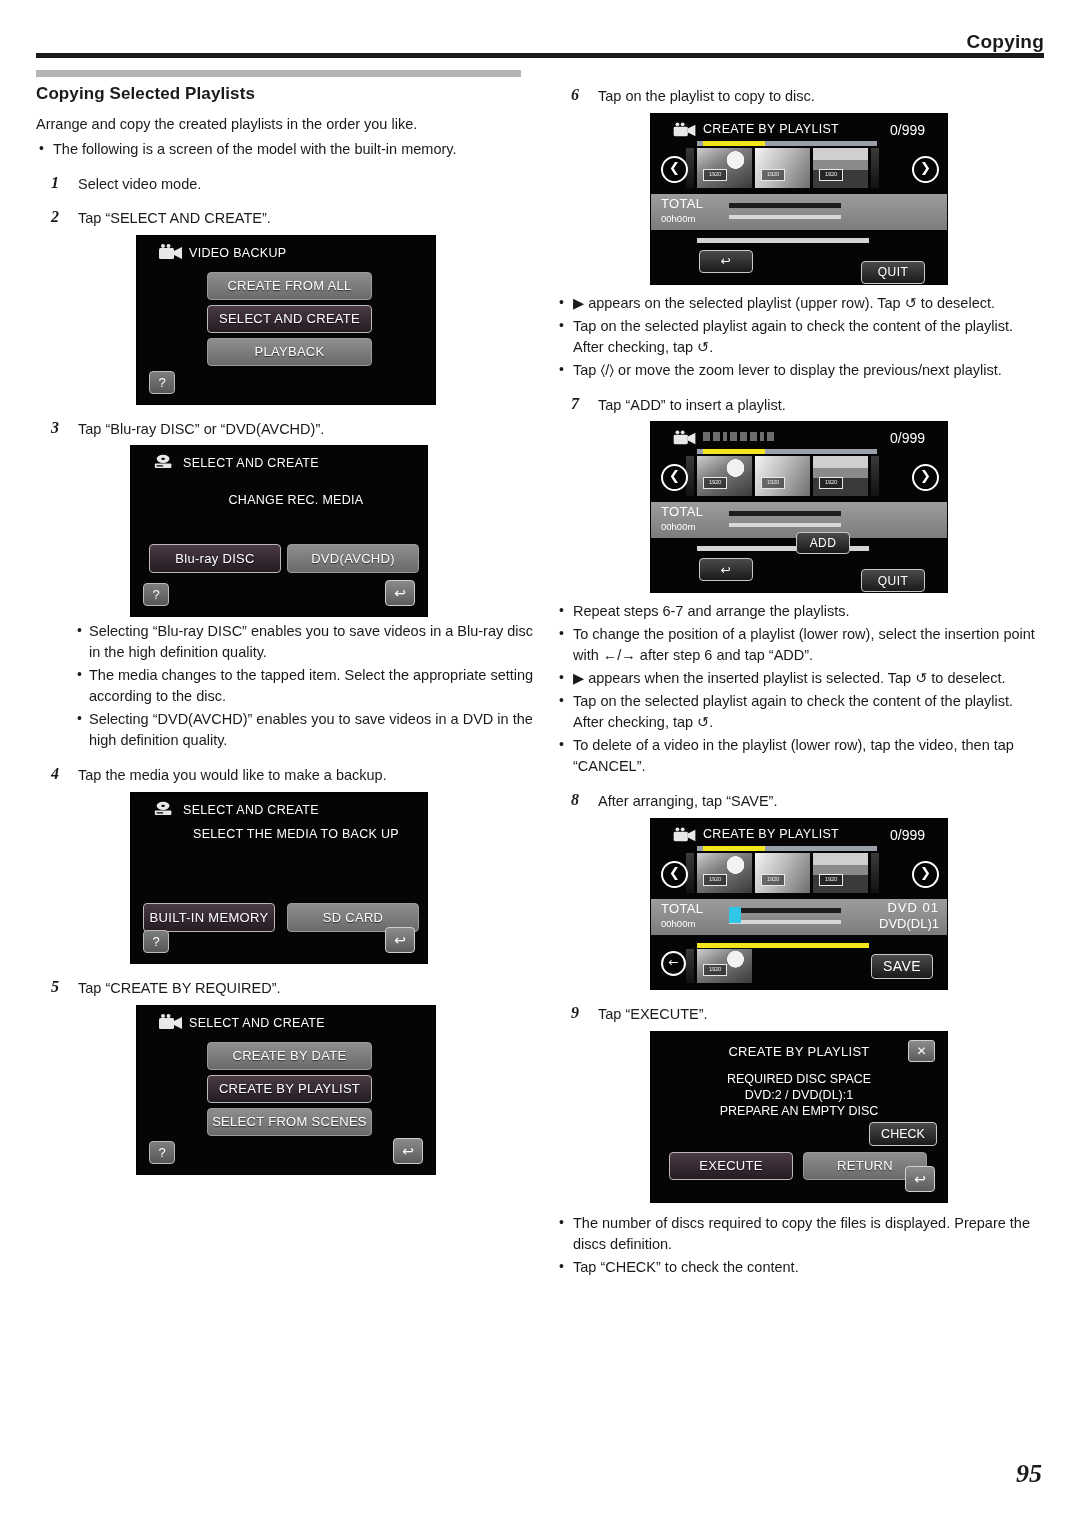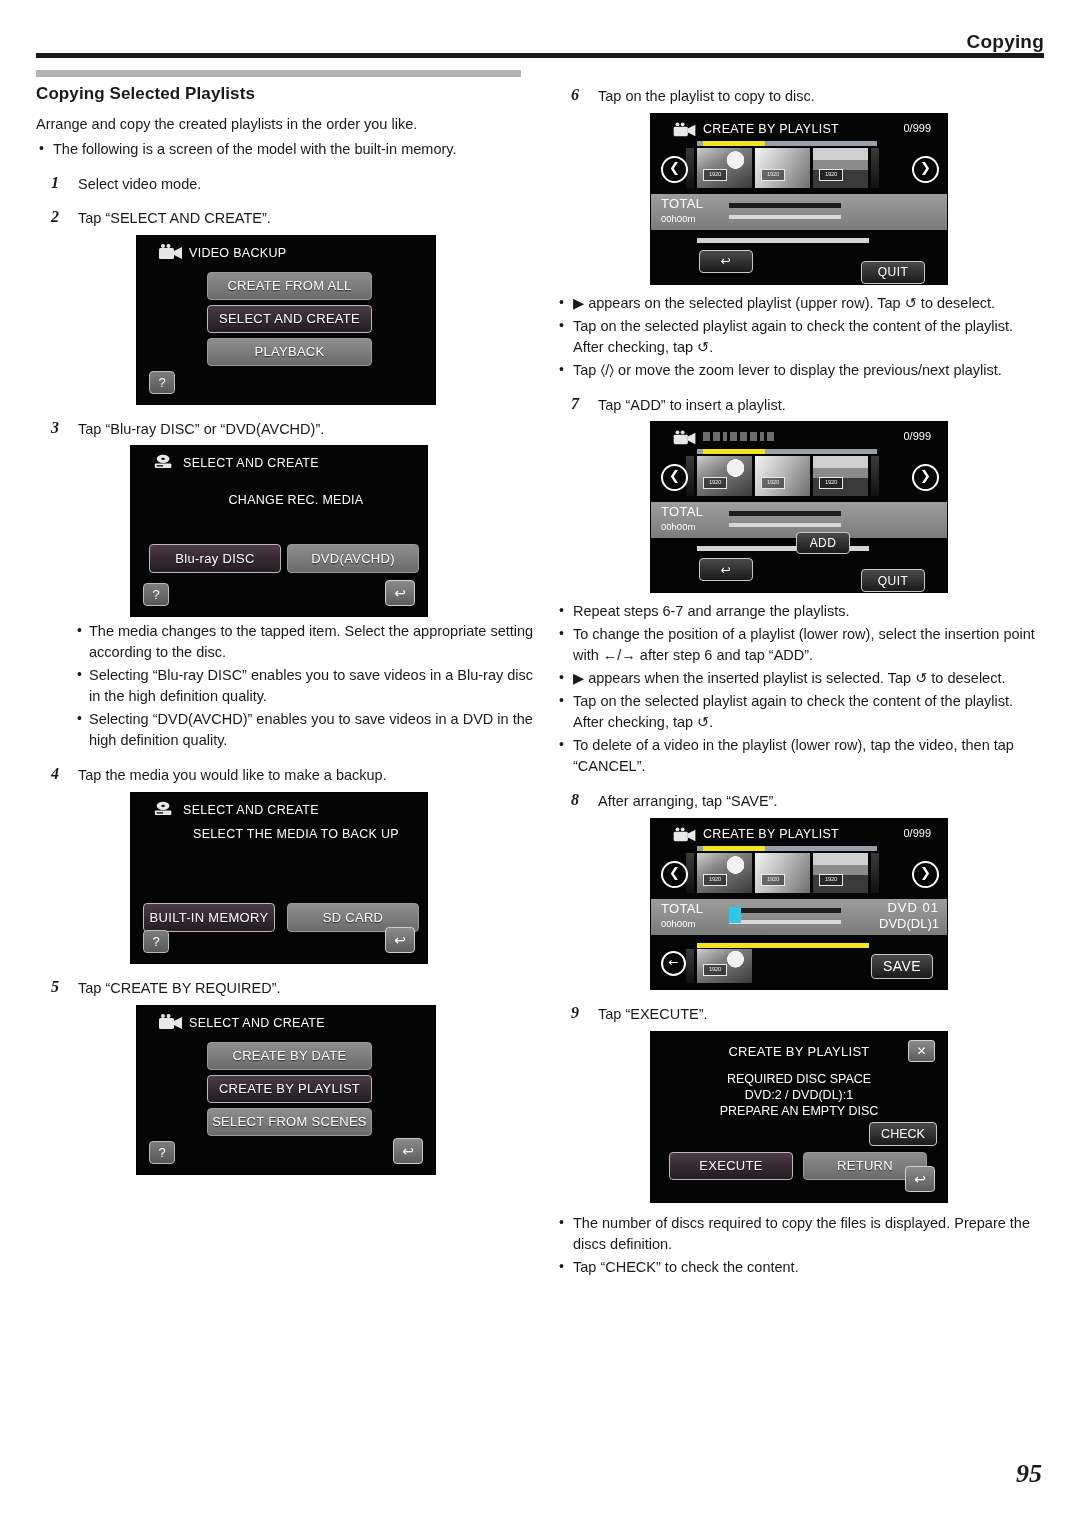--- a/index.html
+++ b/index.html
@@ -98,21 +98,21 @@
   }
   .backb{
     position:absolute;right:12px;bottom:10px;width:28px;height:24px;
     border:1px solid #cfcfcf;border-radius:4px;background:linear-gradient(#8b8b8b,#5c5c5c);
     color:#fff;font-size:14px;display:flex;align-items:center;justify-content:center;
   }
 
   
   .lcd-pl{width:298px;height:172px;margin-left:94px;}
   .pl-title{position:absolute;left:52px;top:8px;font-size:12.5px;color:#fff;letter-spacing:.3px;}
-  .pl-count{position:absolute;right:16px;top:8px;font-size:11px;color:#fff;}
+  .pl-count{position:absolute;right:22px;top:8px;font-size:14px;color:#fff;}
   .pl-dots{position:absolute;left:52px;top:10px;display:flex;gap:3px;}
   .pl-dots i{display:block;width:7px;height:9px;background:#6d6d6d;}
   .pl-dots i:nth-child(3),.pl-dots i:nth-child(7){width:4px;}
 
   .pl-bar{position:absolute;left:46px;top:27px;width:180px;height:5px;background:#9aa0aa;}
   .pl-bar .fill{position:absolute;left:6px;top:0;width:62px;height:5px;background:#f2e41d;}
 
   .thumbs{position:absolute;left:35px;top:34px;width:200px;height:40px;display:flex;gap:3px;overflow:hidden;}
   .th{width:8px;height:40px;background:linear-gradient(#3a3a3a,#111);}
   .thb{width:55px;height:40px;position:relative;overflow:hidden;
@@ -254,22 +254,22 @@
       </span>
       <div class="lcd-title">SELECT AND CREATE</div>
       <div class="lcd-sub" style="top:47px;">CHANGE REC. MEDIA</div>
       <div class="mbtn pair-l sel">Blu-ray DISC</div>
       <div class="mbtn pair-r">DVD(AVCHD)</div>
       <div class="help">?</div>
       <div class="backb">↩</div>
     </div>
 
     <ul class="bl indent">
+      <li>Selecting “Blu-ray DISC” enables you to save videos in a Blu-ray disc in the high definition quality.</li>
       <li>The media changes to the tapped item. Select the appropriate setting according to the disc.</li>
-      <li>Selecting “Blu-ray DISC” enables you to save videos in a Blu-ray disc in the high definition quality.</li>
       <li>Selecting “DVD(AVCHD)” enables you to save videos in a DVD in the high definition quality.</li>
     </ul>
 
     <div class="step">
       <span class="num">4</span>
       <span class="txt">Tap the media you would like to make a backup.</span>
     </div>
 
     <div class="lcd lcd-wide">
       <span class="ic">

